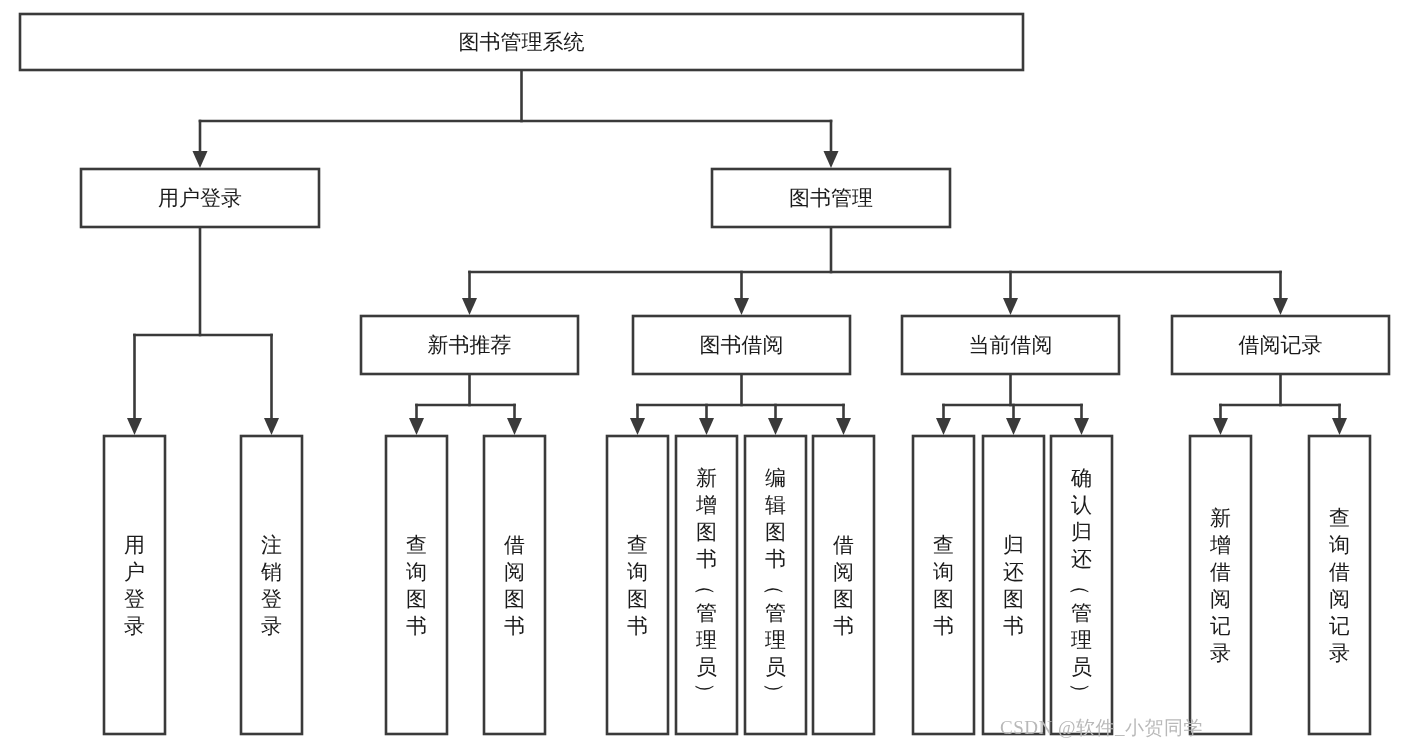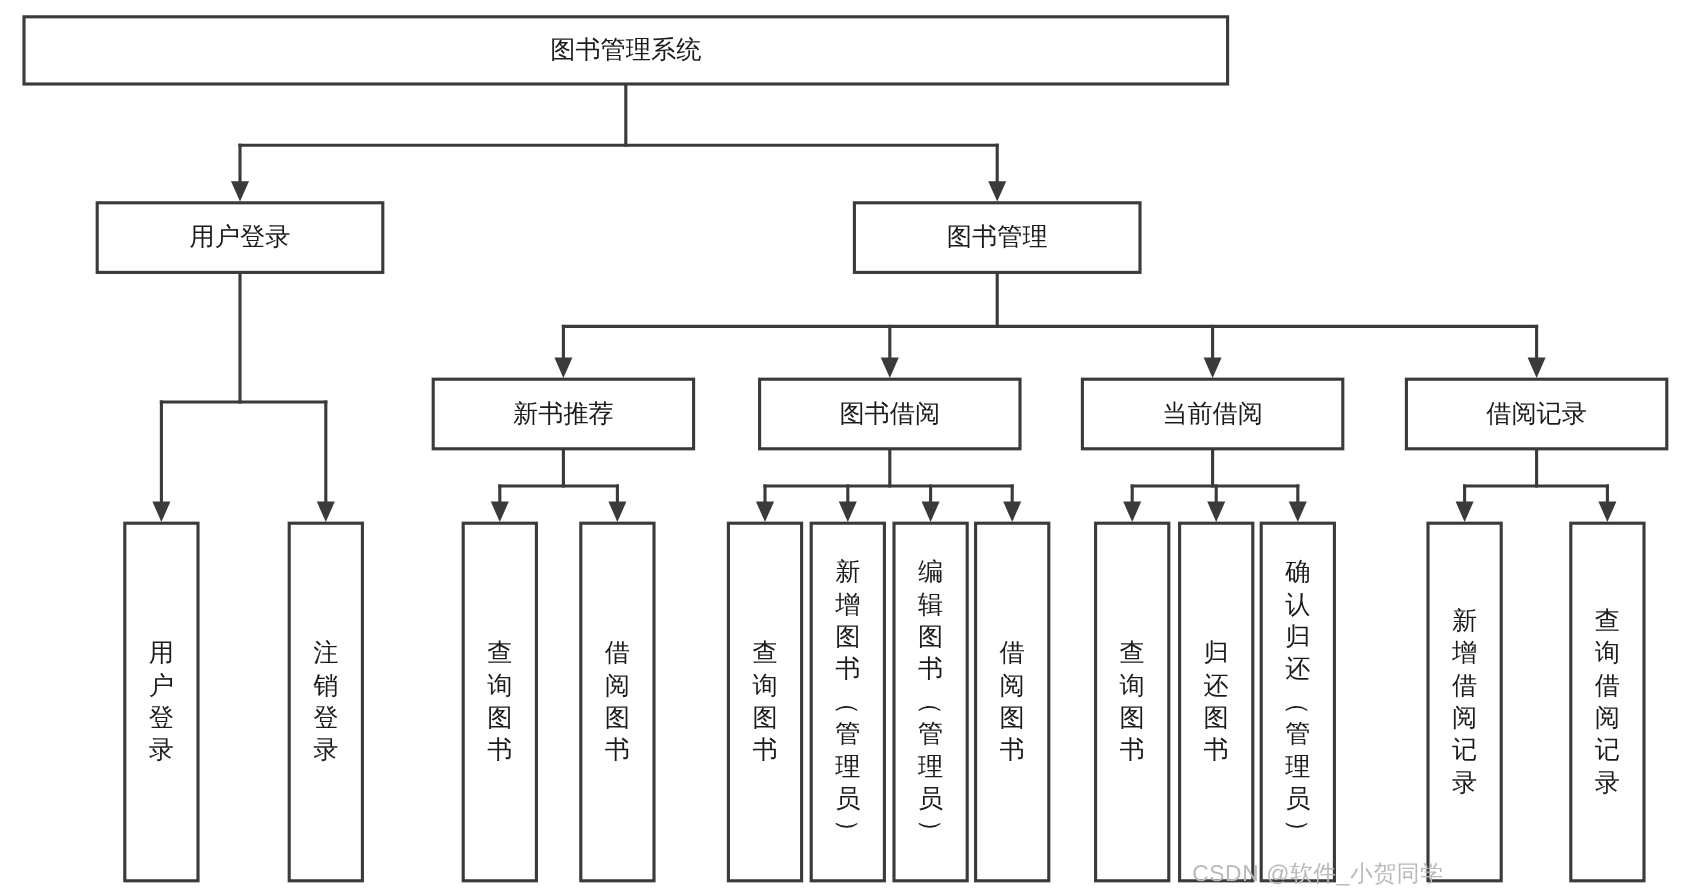--- a/index.html
+++ b/index.html
@@ -52,21 +52,21 @@
   .node-label-v {
     font-family: "Liberation Sans", "DejaVu Sans", sans-serif;
     font-size: 21px;
     fill: #1b1b1b;
     text-anchor: middle;
   }
   .watermark {
     position: absolute;
     right: 10px;
     bottom: 6px;
-    font-family: Liberation Sans, sans-serif;
+    font-family: Liberation Serif, serif;
     font-size: 19px;
     color: #b9b9b9;
     white-space: nowrap;
     letter-spacing: 0.5px;
     user-select: none;
   }
 </style>
 </head>
 <body>
 

